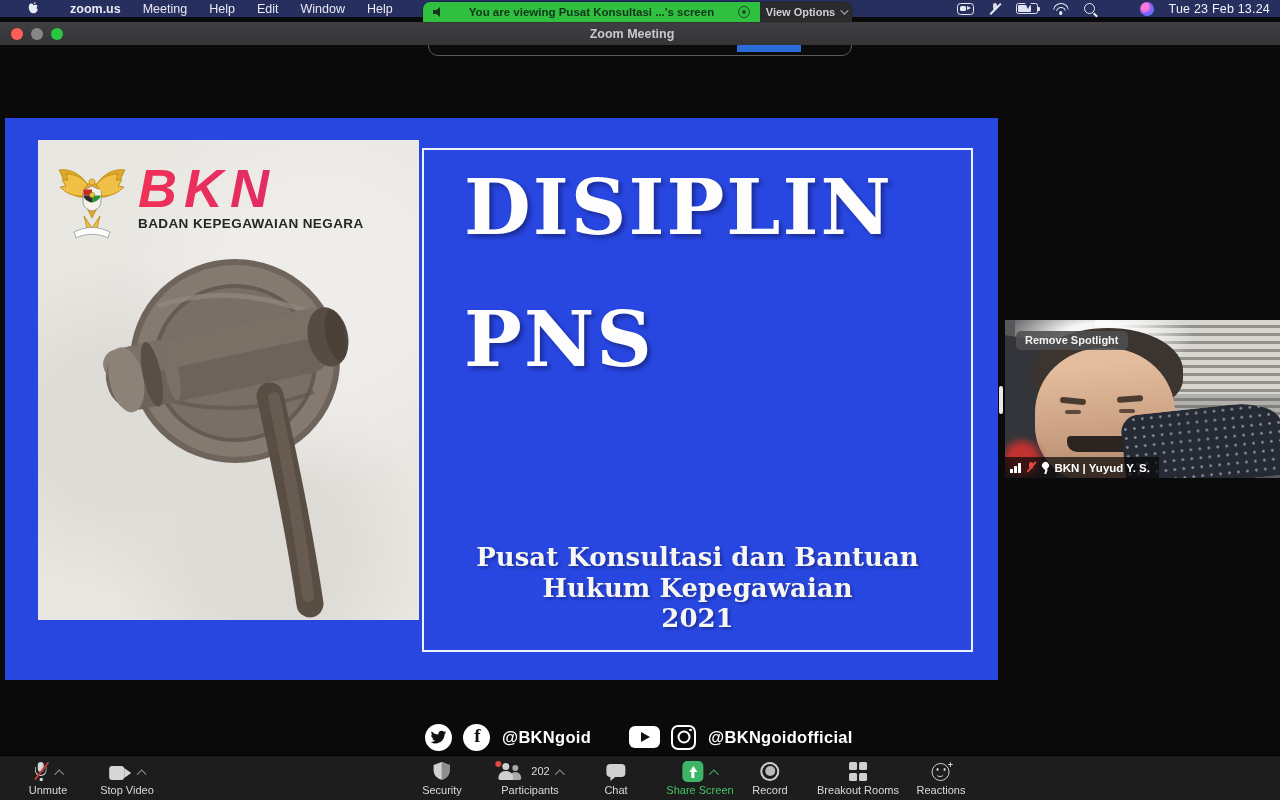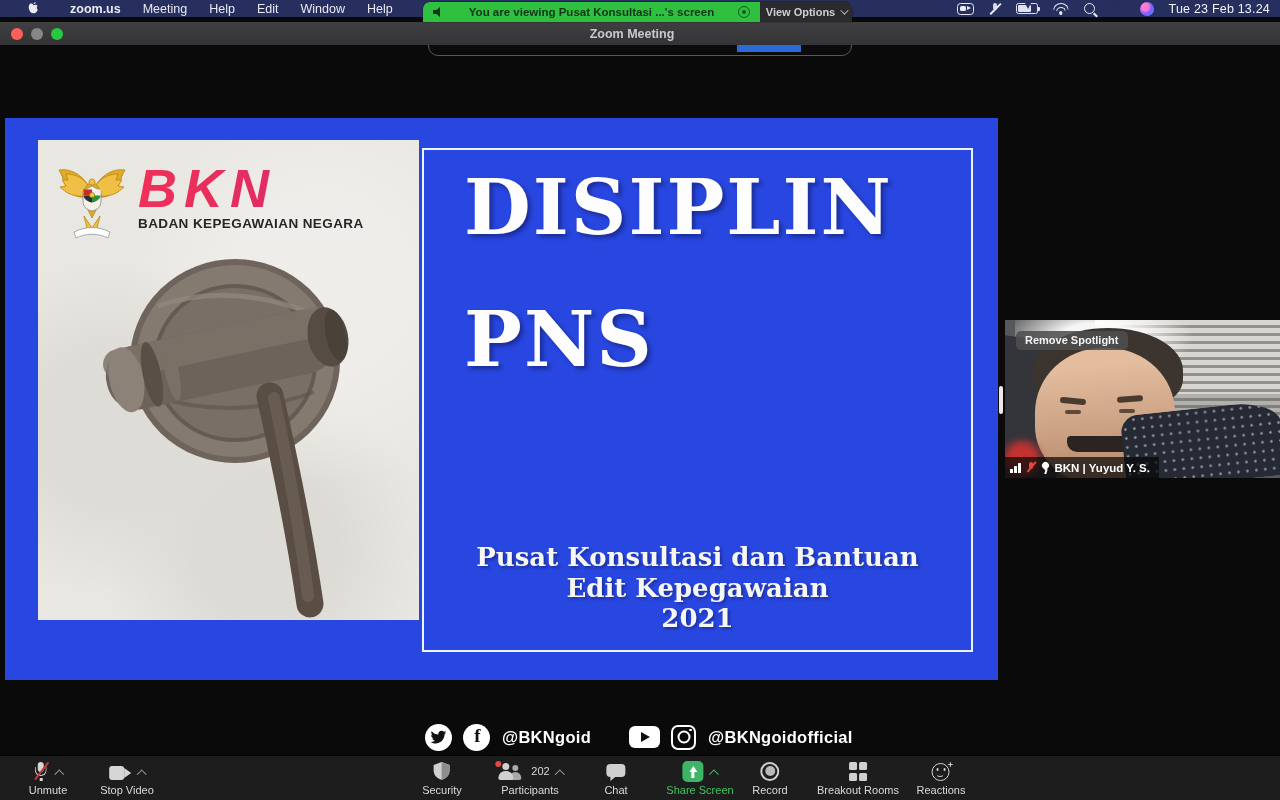--- a/index.html
+++ b/index.html
@@ -314,21 +314,21 @@
         <path d="M232 160 C 248 230 262 300 272 368" stroke="#5a4e44" stroke-width="27" stroke-linecap="round" fill="none"></path>
         <path d="M236 162 C 250 228 262 296 270 360" stroke="#6c6056" stroke-width="12" stroke-linecap="round" fill="none" opacity=".8"></path>
       </svg>
     </div>
 
     <div class="title-box">
       <div class="slide-title t1">DISIPLIN</div>
       <div class="slide-title t2">PNS</div>
       <div class="slide-sub sub-block">
         <div>Pusat Konsultasi dan Bantuan</div>
-        <div>Edit Kepegawaian</div>
+        <div>Hukum Kepegawaian</div>
         <div>2021</div>
       </div>
     </div>
   </div>
 
   <div class="social">
     <span class="soc-circle">
       <svg width="17" height="15" viewBox="0 0 17 15">
           <path fill="#101010" d="M16.5 2.2c-.6.3-1.2.5-1.9.6.7-.4 1.2-1 1.4-1.8-.6.4-1.3.7-2.1.8C13.3 1.1 12.4.7 11.5.7 9.7.7 8.3 2.1 8.3 3.9c0 .3 0 .5.1.7C5.7 4.5 3.3 3.2 1.7 1.2c-.3.5-.4 1-.4 1.6 0 1.1.6 2.1 1.4 2.7-.5 0-1-.2-1.5-.4v.1c0 1.6 1.1 2.9 2.6 3.2-.3.1-.6.1-.9.1-.2 0-.4 0-.6-.1.4 1.3 1.6 2.2 3 2.2-1.1.9-2.5 1.4-4 1.4H.5c1.4.9 3.1 1.5 4.9 1.5 5.9 0 9.2-4.9 9.2-9.2v-.4c.7-.5 1.3-1.1 1.9-1.7z"></path>
         </svg>

